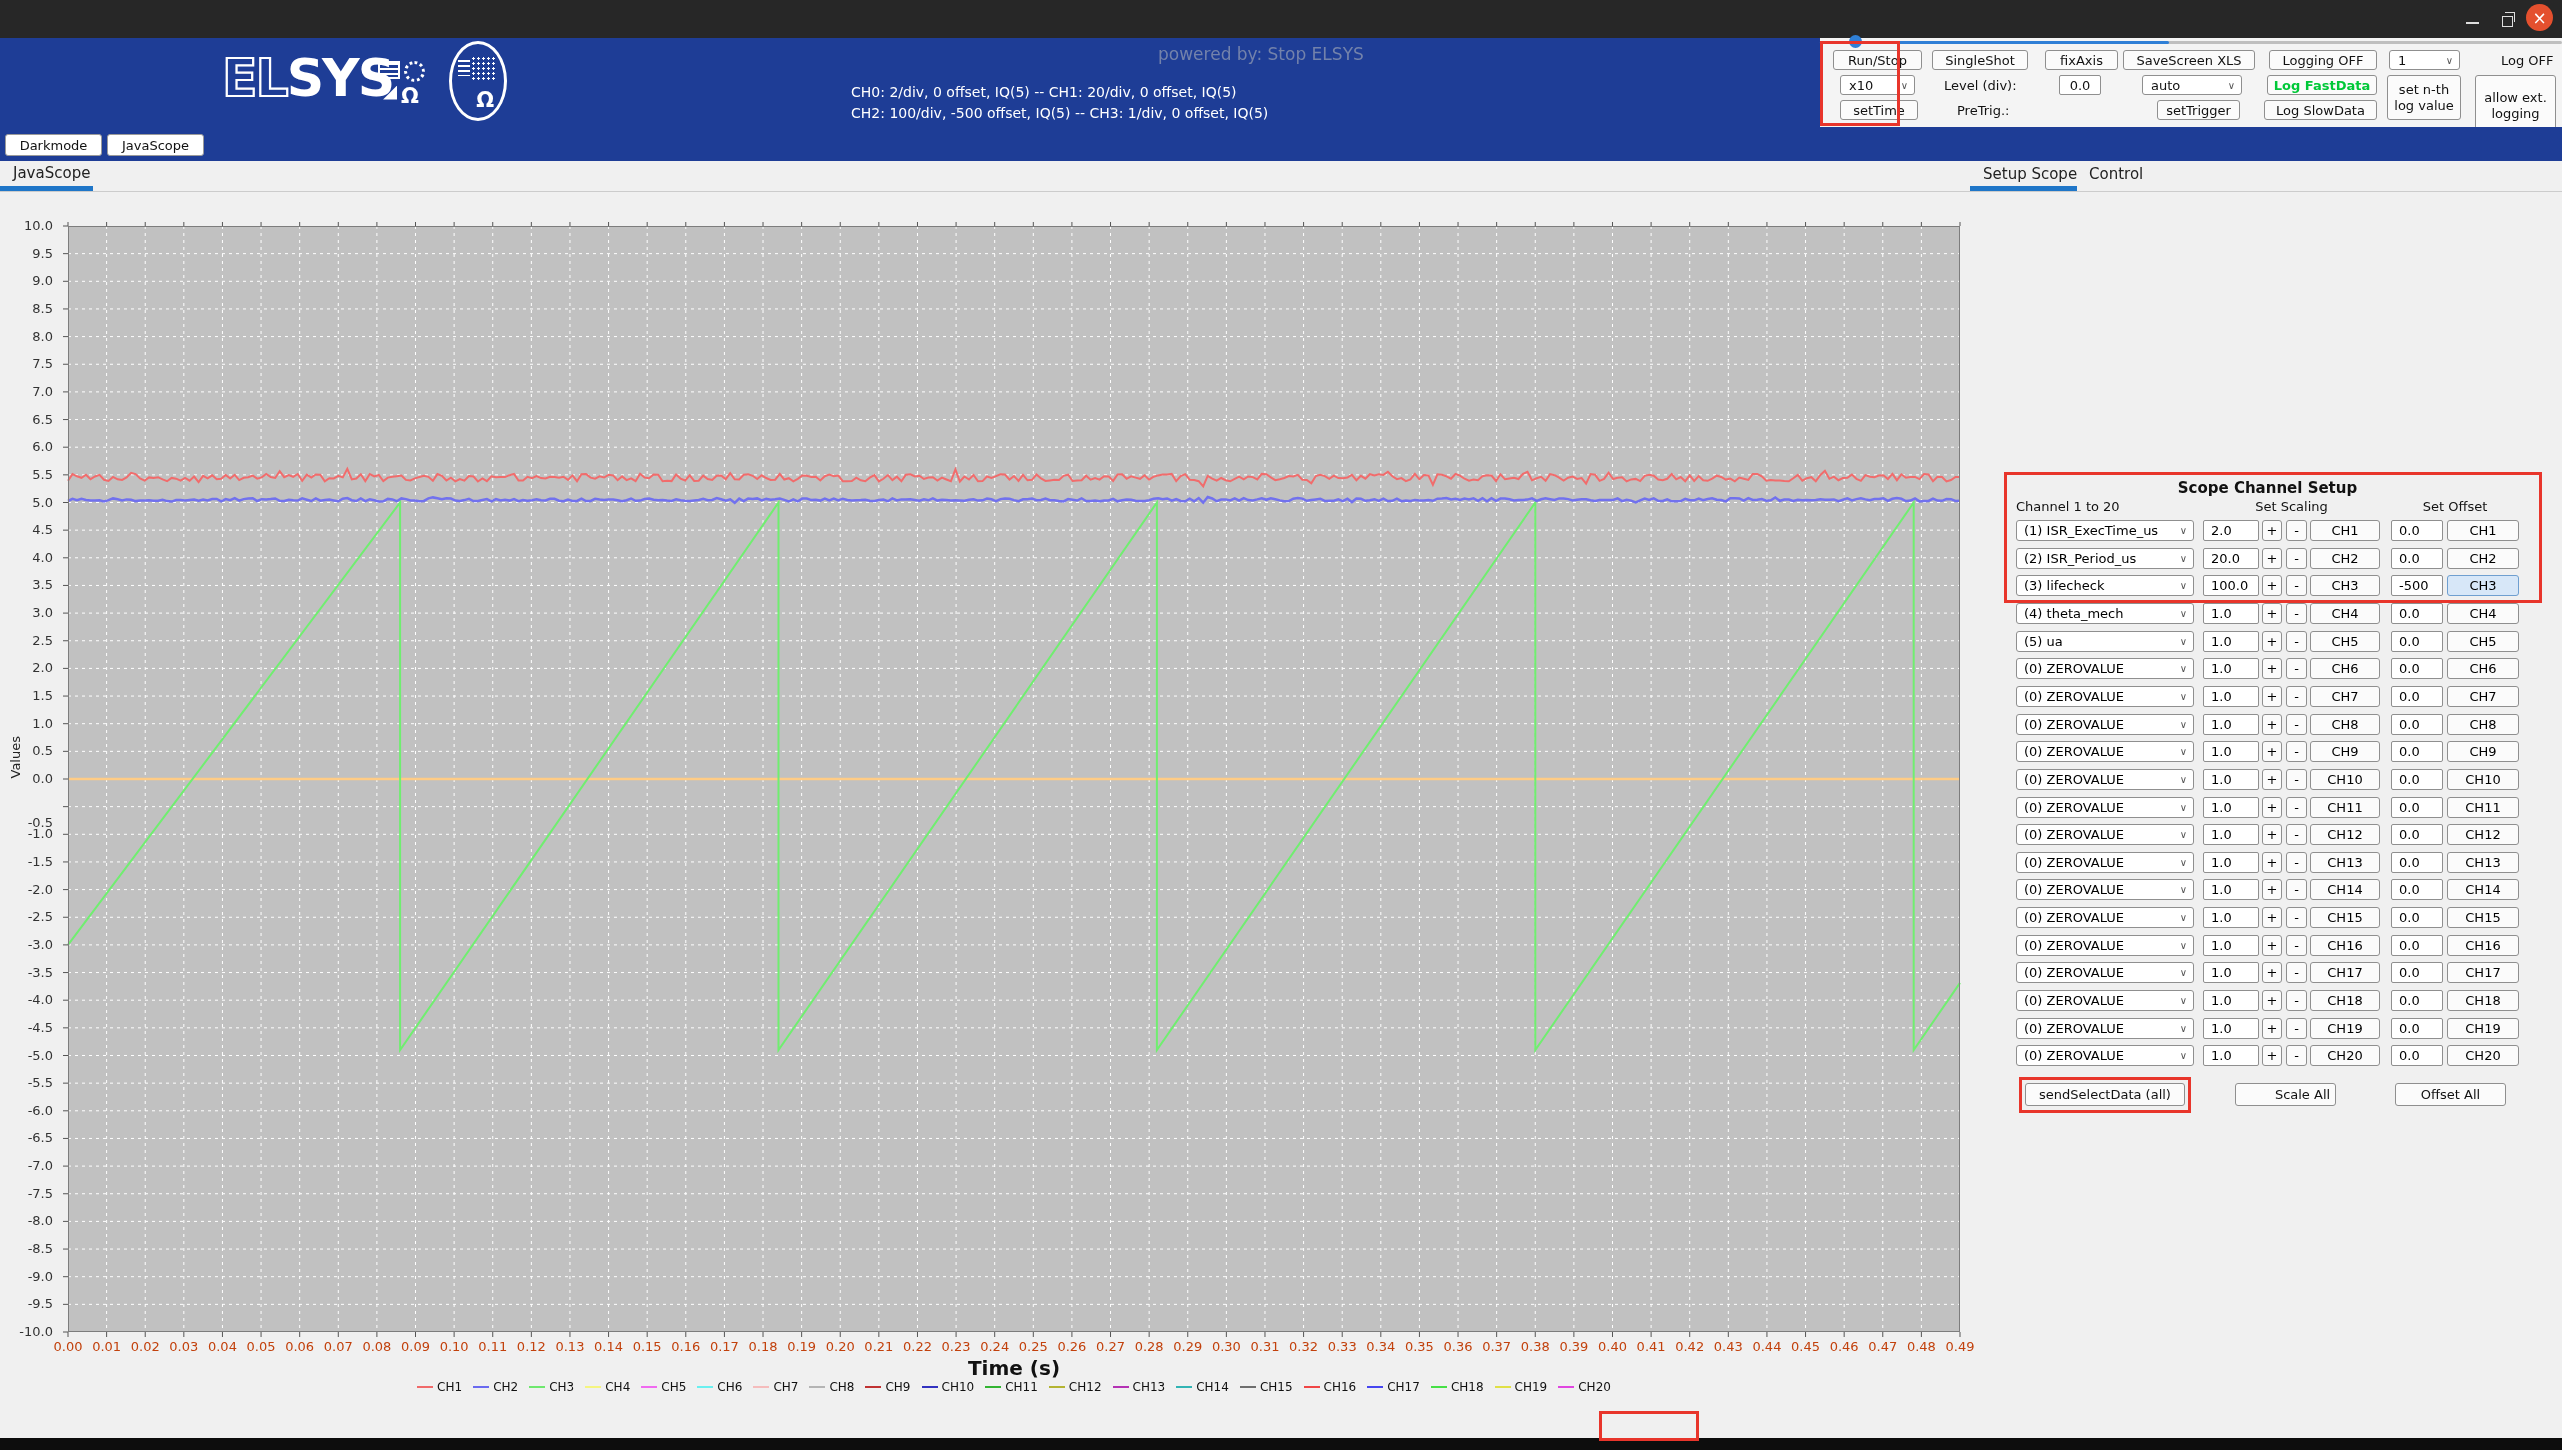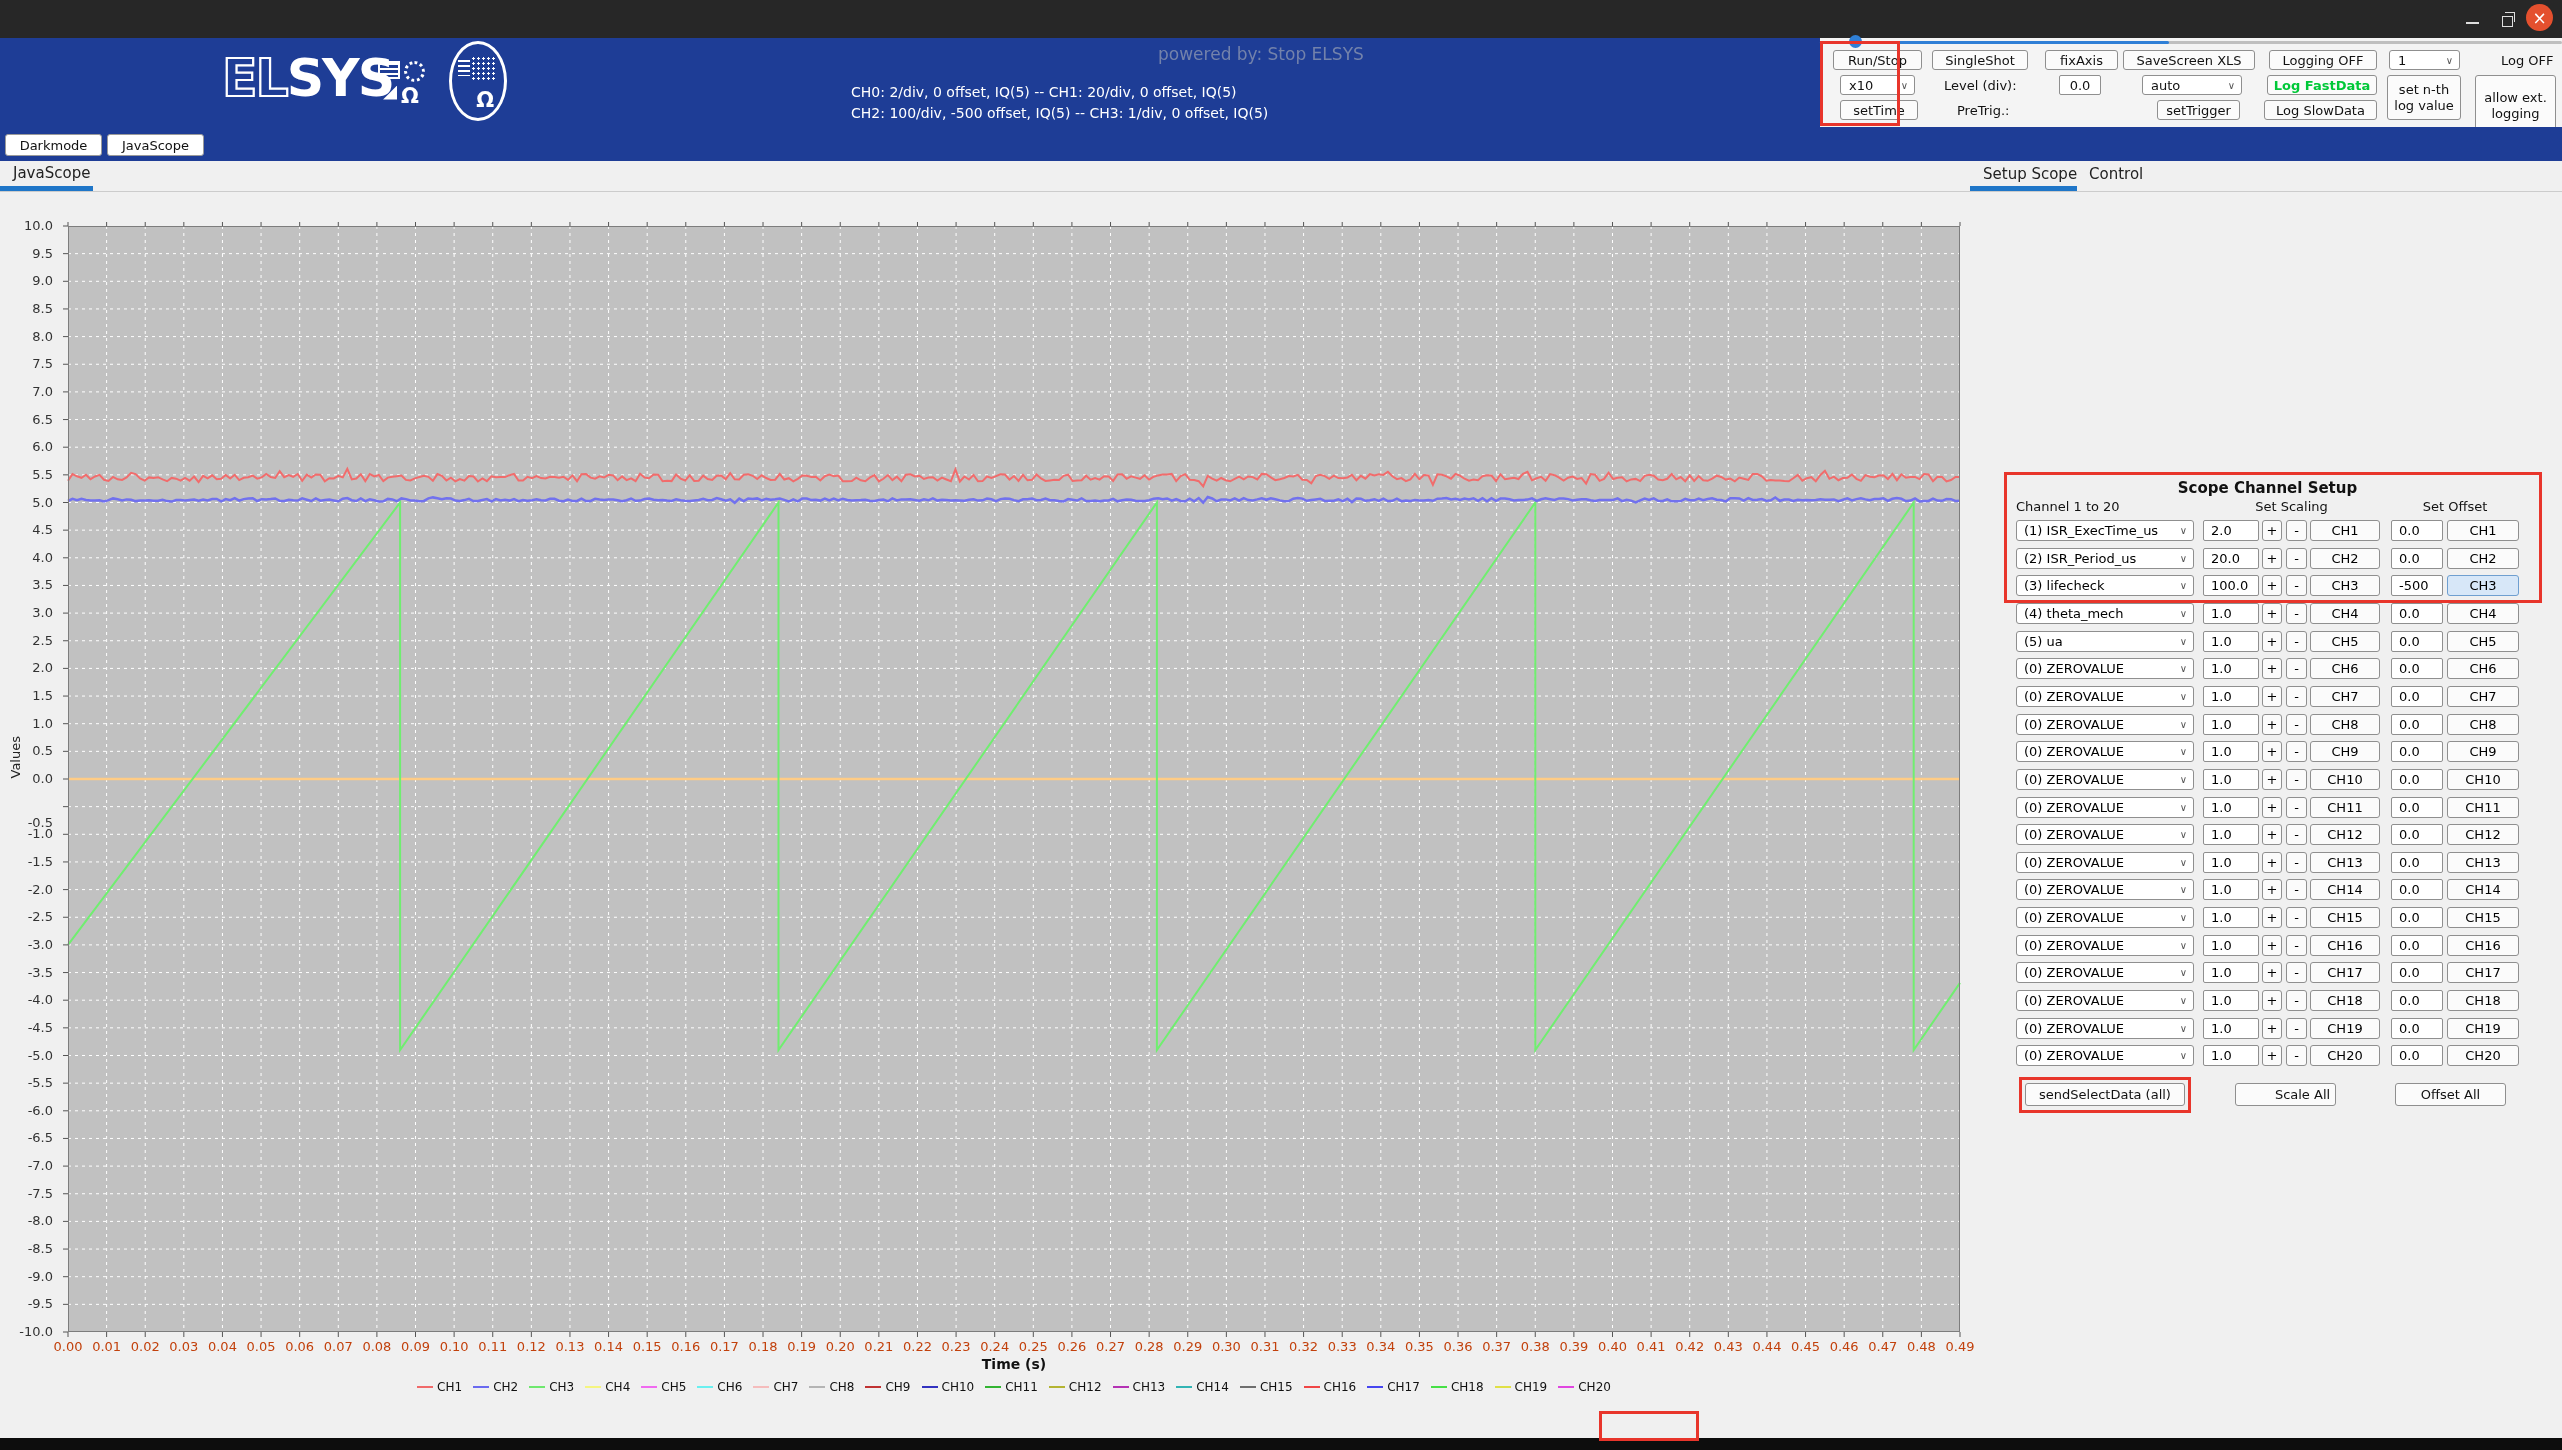--- a/index.html
+++ b/index.html
@@ -88,21 +88,21 @@
   #plot{position:absolute;left:68px;top:226px;width:1892px;height:1106px;}
   #plot svg{overflow:visible;}
   #ylabels{position:absolute;left:0;top:226px;width:62px;height:1106px;}
   #ylabels div{position:absolute;width:100%;text-align:right;padding-right:9px;box-sizing:border-box;
                font-size:13px;color:#333;}
   #xlabels{position:absolute;left:68px;top:1339px;width:1892px;height:16px;}
   #xlabels div{position:absolute;width:40px;text-align:center;font-size:13px;color:#c2410c;}
   .values-label{position:absolute;left:8px;top:736px;font-size:13px;color:#222;
                 writing-mode:vertical-rl;transform:rotate(180deg);}
   .time-label{position:absolute;left:68px;top:1356px;width:1892px;text-align:center;
-              font-size:14px;font-weight:bold;color:#111;}
+              font-size:20px;font-weight:bold;color:#111;}
 
   
   .cs-title{position:absolute;left:2016px;top:479px;width:503px;text-align:center;
             font-size:15px;font-weight:bold;color:#111;}
   .cs-h{position:absolute;top:499px;font-size:13px;color:#111;}
   .cs-h1{left:2016px;} .cs-h2{left:2203px;width:177px;text-align:center;} .cs-h3{left:2391px;width:128px;text-align:center;}
   #channel-rows{position:absolute;left:2016px;top:520px;width:503px;height:560px;}
   .chrow{position:absolute;left:0;width:503px;height:21px;}
   .rsel{position:absolute;left:0;width:178px;height:21px;background:#fff;border:1px solid #8f8f8f;border-radius:3px;
         display:flex;align-items:center;font-size:13px;padding-left:7px;box-sizing:border-box;cursor:pointer;}

